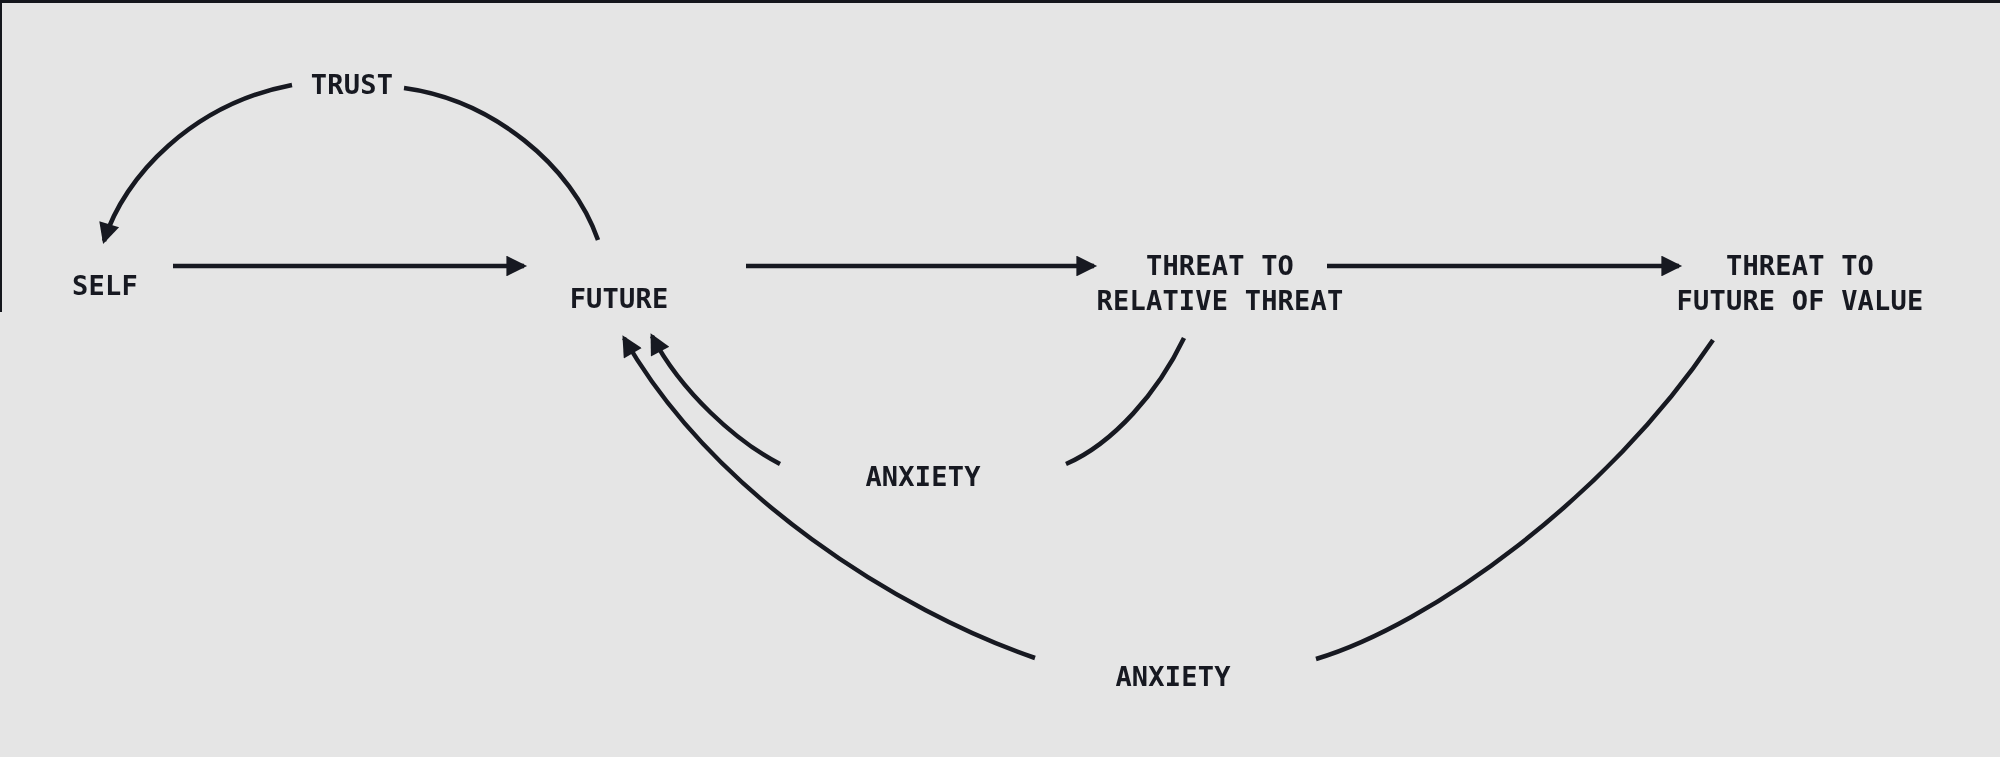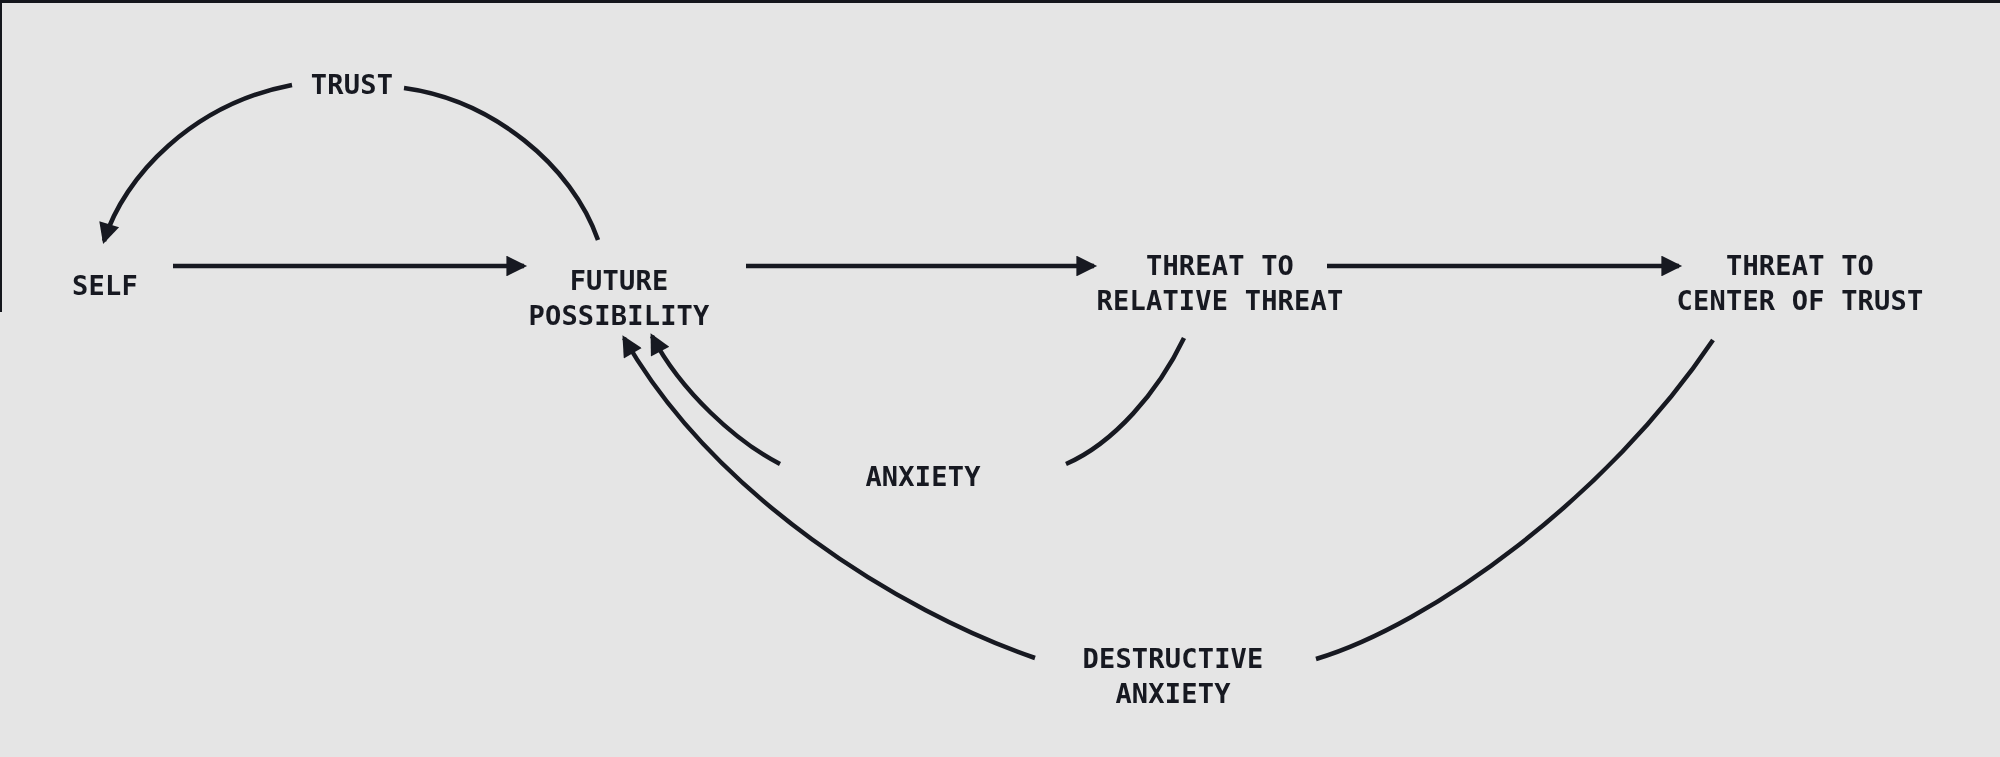--- a/index.html
+++ b/index.html
@@ -89,35 +89,33 @@
   <div class="label" id="label-trust">
     <span>TRUST</span>
   </div>
 
   <div class="label" id="label-self">
     <span>SELF</span>
   </div>
 
   <div class="label" id="label-future">
     <span>FUTURE</span>
-    <span>POSSIBILITY</span>
   </div>
 
   <div class="label" id="label-threat-rel">
     <span>THREAT TO</span>
     <span>RELATIVE THREAT</span>
   </div>
 
   <div class="label" id="label-threat-ctr">
     <span>THREAT TO</span>
-    <span>CENTER OF TRUST</span>
+    <span>FUTURE OF VALUE</span>
   </div>
 
   <div class="label" id="label-constr">
     <span>ANXIETY</span>
   </div>
 
   <div class="label" id="label-destr">
-    <span>DESTRUCTIVE</span>
     <span>ANXIETY</span>
   </div>
 
 </div>
 
 </body></html>

